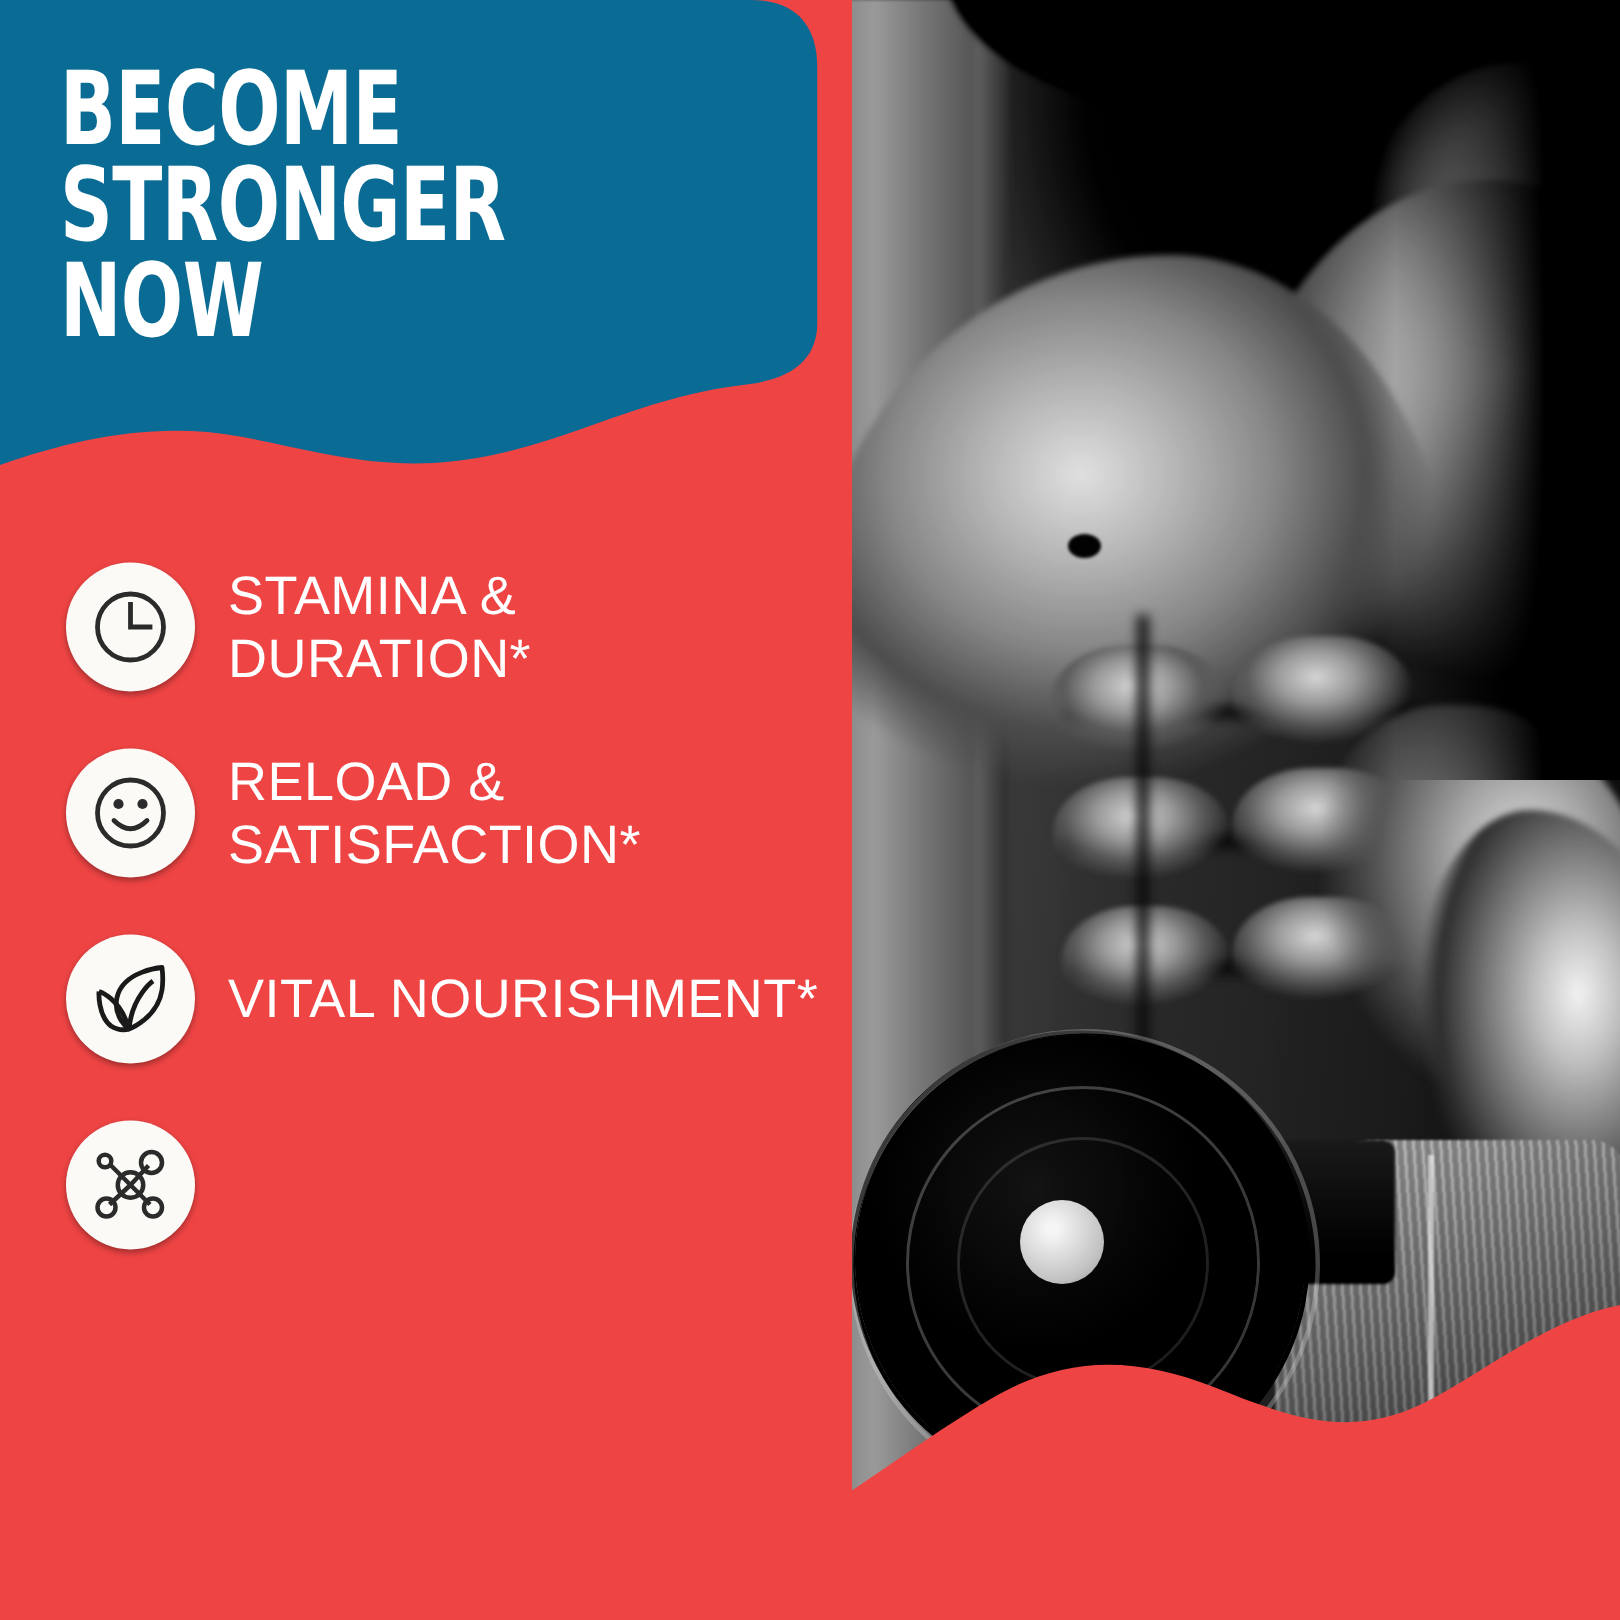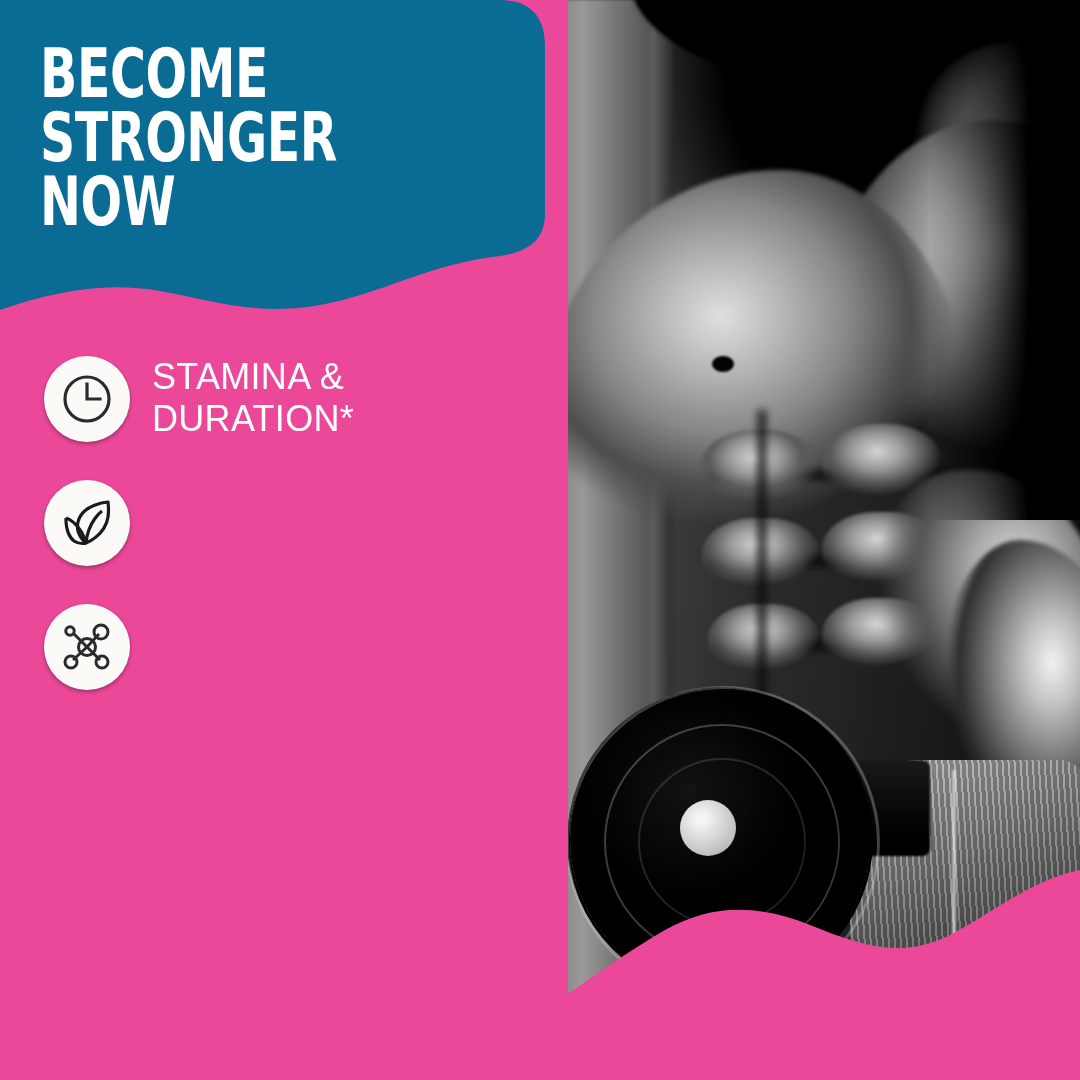--- a/index.html
+++ b/index.html
@@ -1,21 +1,21 @@
 <!DOCTYPE html>
 <html><head>
 <meta charset="utf-8">
 <style>
   html,body{margin:0;padding:0;}
   body{
     width:1080px;height:1080px;overflow:hidden;
     font-family:"Liberation Sans", sans-serif;
     background:#0e1a4d;
   }
-  #stage{position:relative;width:1080px;height:1080px;overflow:hidden;background:#ec4899;}
+  #stage{position:relative;width:1080px;height:1080px;overflow:hidden;background:#ef4444;}
 
   
   .photo-wrap{
     position:absolute; left:560px; top:0; width:520px; height:1080px;
     clip-path: path("M 8 0 L 520 0 L 520 1080 L 520 1080 L 8 1080 L 8 0 Z");
     overflow:hidden;
   }
   .photo-mask{
     position:absolute; left:0; top:0; width:520px; height:1080px;
     
@@ -155,21 +155,21 @@
     transform-origin:left top;
     white-space:pre-line;
   }
   .headline .l2{display:block;}
 
   
   .features{
     position:absolute;left:44px;top:356px;width:520px;
   }
   .feature{
-    display:flex;gap:22px;
+    display:flex;align-items:center;gap:22px;
     height:124px;
   }
   .ficon{
     flex:0 0 auto;width:86px;height:86px;border-radius:50%;
     background:#fbfaf7;
     display:flex;align-items:center;justify-content:center;
     box-shadow:0 2px 4px rgba(0,0,0,.35);
   }
   .ficon svg{display:block;}
   .flabel{
@@ -232,30 +232,43 @@
       <span class="ficon">
         <svg width="56" height="56" viewBox="0 0 56 56">
           <circle cx="28" cy="28" r="22" fill="none" stroke="#2b2b2b" stroke-width="3.2"></circle>
           <path d="M28 13 L28 28 L41 28" fill="none" stroke="#2b2b2b" stroke-width="3.2" stroke-linecap="square"></path>
         </svg>
       </span>
       <span class="flabel">STAMINA &amp;
 DURATION*</span>
     </div>
 
+    <div class="feature">
+      <span class="ficon">
+        <svg width="56" height="56" viewBox="0 0 56 56">
+          <circle cx="28" cy="28" r="22" fill="none" stroke="#2b2b2b" stroke-width="3.2"></circle>
+          <circle cx="20" cy="22" r="3.4" fill="#2b2b2b"></circle>
+          <circle cx="36" cy="22" r="3.4" fill="#2b2b2b"></circle>
+          <path d="M17 33 Q28 44 39 33" fill="none" stroke="#2b2b2b" stroke-width="3.2" stroke-linecap="round"></path>
+        </svg>
+      </span>
+      <span class="flabel">RELOAD &amp;
+SATISFACTION*</span>
+    </div>
 
     <div class="feature">
       <span class="ficon">
         <svg width="58" height="58" viewBox="0 0 58 58">
           <path d="M50 8 C50 8 24 10 20 28 C17 41 28 49 28 49 C28 49 47 42 50 23 C51 16 50 8 50 8 Z" fill="none" stroke="#1a1a1a" stroke-width="3.2" stroke-linejoin="round"></path>
           <path d="M8 24 C8 24 7 40 16 47 C22 51 28 49 28 49" fill="none" stroke="#1a1a1a" stroke-width="3.2" stroke-linejoin="round"></path>
           <path d="M8 24 C8 24 22 28 28 49" fill="none" stroke="#1a1a1a" stroke-width="3.2"></path>
           <path d="M44 17 C44 17 30 27 28 49" fill="none" stroke="#1a1a1a" stroke-width="3.2"></path>
         </svg>
       </span>
+      <span class="flabel">VITAL NOURISHMENT*</span>
     </div>
 
 
     <div class="feature">
       <span class="ficon">
         <svg width="58" height="58" viewBox="0 0 58 58">
           <g fill="none" stroke="#2b2b2b" stroke-width="3">
             <line x1="29" y1="29" x2="41" y2="16"></line>
             <line x1="29" y1="29" x2="15" y2="15"></line>
             <line x1="29" y1="29" x2="15" y2="42"></line>

